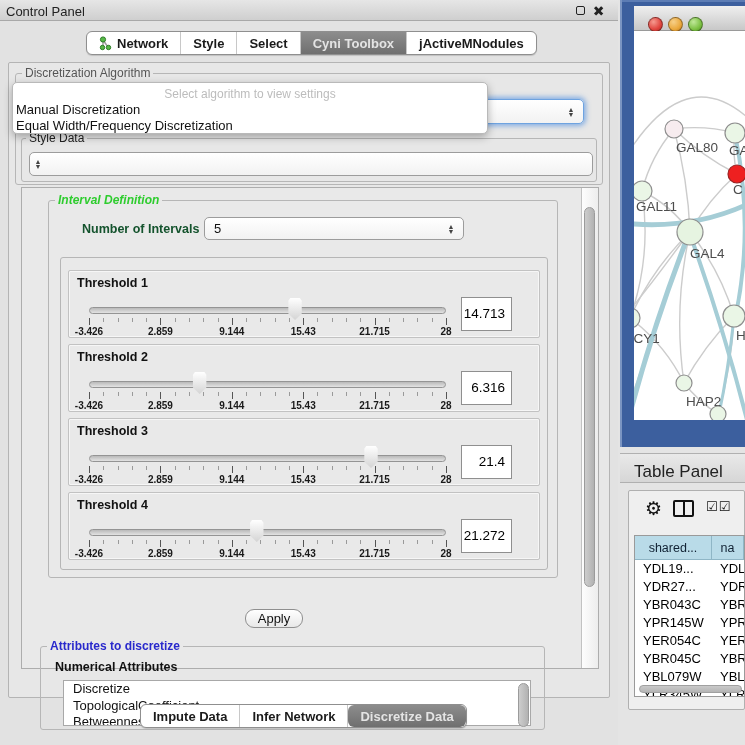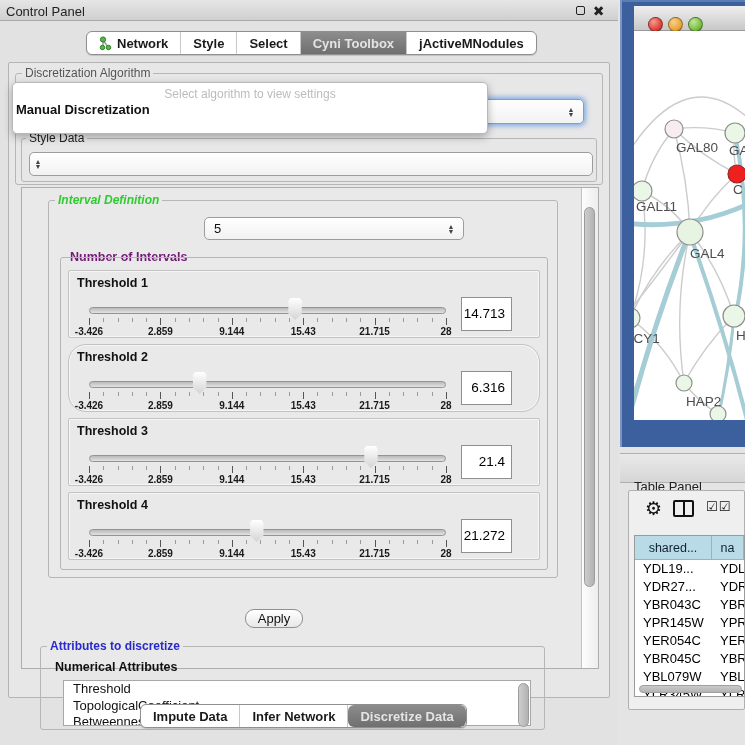--- a/index.html
+++ b/index.html
@@ -41,21 +41,21 @@
     line-height:5px; font-size:7px; color:#444; margin-right:4px; }
   .combo.focused { border-color:#6ea3e0; box-shadow:0 0 5px 2px rgba(90,150,225,.7); }
 
   
   #algo-popup { left:12px; top:82px; width:476px; height:52px; background:#fff;
     border:1px solid #b9b9b9; border-radius:5px; box-shadow:0 3px 9px rgba(0,0,0,.3); z-index:30; }
   #algo-popup .hint { position:absolute; left:0; right:0; top:4px; text-align:center;
     font-size:12px; color:#bcbcbc; }
   #algo-popup .opt { position:absolute; left:3px; right:3px; font-size:13px; color:#111;
     white-space:nowrap; }
-  #algo-popup .opt.bold { font-weight:bold; }
+  #algo-popup .opt.bold { font-weight:normal; }
 
   
   #scrollpane { left:20px; top:186px; width:578px; height:482px; background:#e9e9e9;
     border:1px solid #adadad; }
   .vscroll-track { position:absolute; background:linear-gradient(90deg,#fdfdfd,#ededed);
     border-left:1px solid #c2c2c2; }
   .scroll-thumb { position:absolute; background:linear-gradient(90deg,#cdcdcd,#b2b2b2);
     border:1px solid #9b9b9b; border-radius:6px; }
 
   
@@ -93,21 +93,21 @@
   #net-titlebar { left:634px; top:6px; width:111px; height:25px;
     background:linear-gradient(#efefef,#c8c8c8); border-bottom:1px solid #9a9a9a; }
   .light { position:absolute; top:11px; width:15px; height:15px; border-radius:50%;
     border:1px solid rgba(0,0,0,.35); }
   #net-canvas { left:634px; top:31px; width:111px; height:389px; background:#fff; overflow:hidden; }
 
   
   #tp-titlebar { left:620px; top:453px; width:125px; height:30px;
     background:linear-gradient(#e9e9e9,#d6d6d6); border-top:1px solid #b0b0b0;
     border-bottom:1px solid #b0b0b0; }
-  #tp-titlebar .title { position:absolute; left:14px; top:25px; font-size:13px; color:#222; }
+  #tp-titlebar .title { position:absolute; left:14px; top:8px; font-size:17px; color:#222; }
   #tp-panel { left:628px; top:490px; width:117px; height:220px; background:#efefef;
     border:1px solid #b0b0b0; border-radius:2px; }
   .tp-toolbar { position:absolute; left:0; top:4px; right:0; height:38px; }
   .tp-icon { position:absolute; color:#111; }
   #tbl { position:absolute; left:5px; top:44px; right:-1px; bottom:12px; background:#fff;
     border:1px solid #9a9a9a; overflow:hidden; }
   #tbl-head { display:flex; height:24px; background:#b9dbe8; border-bottom:1px solid #8fb6c6;
     font-size:12.5px; color:#123; }
   #tbl-head .hc { display:flex; align-items:center; justify-content:center;
     border-right:1px solid #8fb6c6; overflow:hidden; white-space:nowrap; }
@@ -175,21 +175,21 @@
           <span>▲</span>
           <span>▼</span>
         </span>
     </div>
 
     <div id="scrollpane" class="abs" style="left:12px; top:124px; width:578px; height:482px;">
 
       <div class="groupbox" style="left:26px; top:12px; width:510px; height:378px;"></div>
       <span class="group-title green-title" style="left:33px; top:5px; background:#e9e9e9; font-weight:bold;">Interval Definition</span>
 
-      <span style="position:absolute; left:48px; top:34px; font-size:12.5px; font-weight:bold; color:#701a75;margin-top:28px;">Number of Intervals</span>
+      <span style="position:absolute; left:60px; top:34px; font-size:12.5px; font-weight:bold; color:#14532d;">Number of Intervals</span>
       <div class="combo" style="left:182px; top:29px; width:260px; height:23px;">
         <span class="val">5</span>
         <span class="stepper">
             <span>▲</span>
             <span>▼</span>
           </span>
       </div>
 
       <div class="groupbox" style="left:38px; top:69px; width:488px; height:313px;"></div>
 
@@ -231,21 +231,21 @@
                 <span class="tick-label" style="left: 0%;">-3.426</span>
                 <span class="tick-label" style="left: 20%;">2.859</span>
                 <span class="tick-label" style="left: 40%;">9.144</span>
                 <span class="tick-label" style="left: 60%;">15.43</span>
                 <span class="tick-label" style="left: 80%;">21.715</span>
                 <span class="tick-label" style="left: 100%;">28</span>
               </div>
     </div>
     <div class="thr-value">14.713</div>
   </div>
-          <div class="thr-panel" style="top: 74px; border-radius: 18px;">
+          <div class="thr-panel" style="top: 74px;">
     <span class="thr-label">Threshold 2</span>
     <div class="sl-zone">
       <div class="sl-track"></div>
       <div class="sl-thumb" style="left: calc(31% - 8px);"></div>
       <div class="ticks">
                 <div class="tick major" style="left: 0%;"></div>
                 <div class="tick" style="left: 4%;"></div>
                 <div class="tick" style="left: 8%;"></div>
                 <div class="tick" style="left: 12%;"></div>
                 <div class="tick" style="left: 16%;"></div>
@@ -369,36 +369,37 @@
               </div>
     </div>
     <div class="thr-value">21.272</div>
   </div>
         </div>
 
       <div class="groupbox" style="left:18px; top:458px; width:505px; height:84px;"></div>
       <span class="group-title blue-title" style="left:25px; top:451px; background:#e9e9e9; font-weight:bold;">Attributes to discretize</span>
       <span style="position:absolute; left:33px; top:472px; font-size:12.5px; font-weight:bold; color:#111;">Numerical Attributes</span>
       <div id="attr-list" style="left:41px; top:492px;">
-          <div class="item">Threshold</div>
+          <div class="item">Discretize</div>
           <div class="item">TopologicalCoefficient</div>
           <div class="item">BetweennessCentrality</div>
         </div>
       <div class="scroll-thumb" style="left:496px; top:495px; width:11px; height:44px;"></div>
 
       <div class="vscroll-track" style="right:0; top:0; width:17px; height:480px;"></div>
       <div class="scroll-thumb" style="right:3px; top:19px; width:11px; height:380px;"></div>
     </div>
 
     <button class="push-btn" style="left:236px; top:546px; width:58px; height:19px;">Apply</button>
   </div>
 
   <div id="algo-popup" class="abs">
     <div class="hint">Select algorithm to view settings</div>
     <div class="opt bold" style="top:19px;">Manual Discretization</div>
+    <div class="opt" style="top:35px;">Equal Width/Frequency Discretization</div>
   </div>
 
   <div class="tabstrip" style="left:140px; top:704px;">
     <div class="tab">
       <span>Impute Data</span>
     </div>
     <div class="tab">
       <span>Infer Network</span>
     </div>
     <div class="tab selected">

